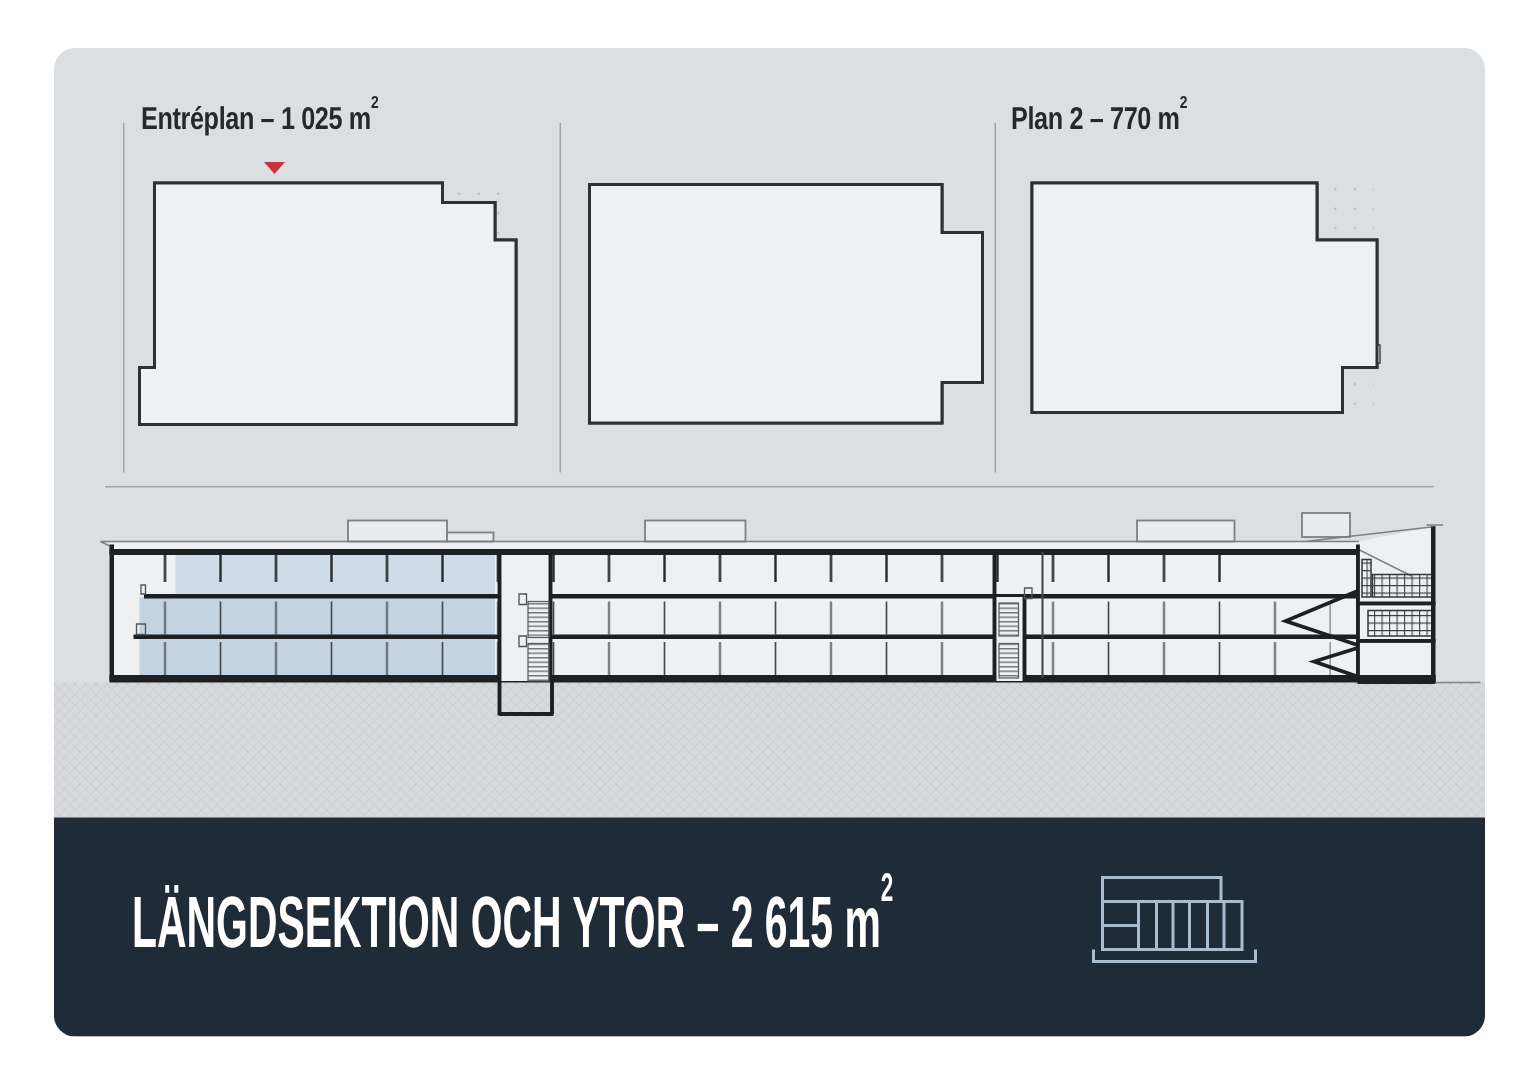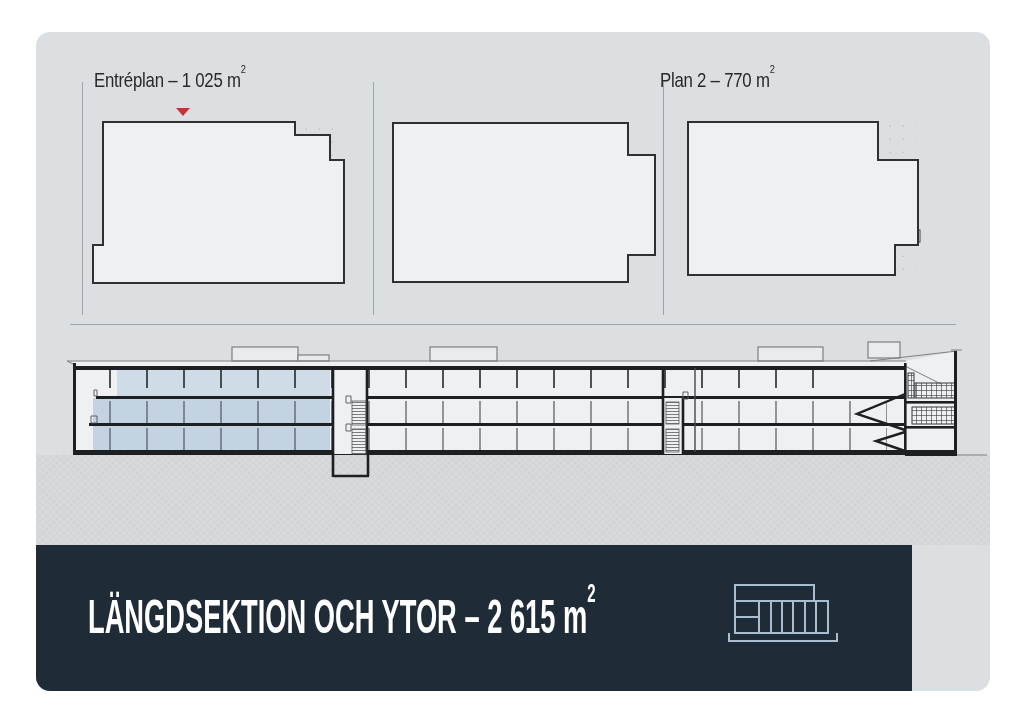--- a/index.html
+++ b/index.html
@@ -9,26 +9,26 @@
     --icon-stroke:#aabdd0;
   }
   *{margin:0;padding:0;box-sizing:border-box}
   html,body{width:1024px;height:724px;background:var(--page-bg);
     font-family:"Liberation Sans",sans-serif;overflow:hidden}
   .page{position:relative;width:1024px;height:724px}
   .card{position:absolute;left:36px;top:32px;width:954px;height:659px;
     background:var(--card-bg);border-radius:14px;overflow:hidden}
   .v-div{position:absolute;top:50px;width:1px;height:233px;background:var(--divider)}
   .h-div{position:absolute;left:34px;top:292px;width:886px;height:1px;background:var(--divider)}
-  .plan-title{position:absolute;color:var(--title-text);font-weight:400;font-size:21px;
+  .plan-title{position:absolute;color:var(--title-text);font-weight:700;font-size:21px;
     letter-spacing:-.3px;white-space:nowrap}
   .cond{display:inline-block;transform:scaleX(.8);transform-origin:0 50%;white-space:nowrap}
   sup{font-size:.55em;position:relative;top:-.5em}
   .plan-svg,.section-svg{position:absolute}
-  .footer{position:absolute;left:0;bottom:0;width:876px;height:146px;background:var(--footer-bg)}
+  .footer{position:absolute;left:0;bottom:0;width:954px;height:146px;background:var(--footer-bg)}
   .footer-title{position:absolute;left:52px;top:46px;color:var(--footer-text);
     font-weight:700;font-size:44px;white-space:nowrap}
   .footer-title .cond{transform:scale(.62,1.1)}
   .footer-icon{position:absolute;left:684px;top:36px}
   
   .outline{fill:#eef0f1;stroke:var(--drawing-dark);stroke-width:2;stroke-linejoin:miter}
   .room{fill:none;stroke:#51555a;stroke-width:.9}
   .dark{fill:var(--drawing-dark)}
   .comb{fill:#f3f4f5;stroke:#3f4347;stroke-width:1}
   .blue{fill:var(--plan-area-blue);stroke:#8795a3;stroke-width:.8}
@@ -77,21 +77,21 @@
 <div class="page">
   <div class="card">
 
     <div class="v-div" style="left:46px"></div>
     <div class="v-div" style="left:337px"></div>
     <div class="v-div" style="left:627px"></div>
 
     <h2 class="plan-title" style="left:58px;top:36px">
       <span class="cond"><span>Entréplan – 1 025 m</span><sup>2</sup></span>
     </h2>
-    <h2 class="plan-title" style="left:624px;top:36px">
+    <h2 class="plan-title" style="left:638px;top:36px">
       <span class="cond"><span>Plan 2 – 770 m</span><sup>2</sup></span>
     </h2>
 
     <svg class="plan-svg" style="left:48px;top:70px" width="280" height="190" viewBox="0 0 280 190">
       <path class="outline" d="M19,20 H211 V33 H246 V58 H260 V181 H9 V143 H19 Z"></path>
       <rect x="20" y="22" width="238" height="157" fill="url(#dots)" opacity=".5"></rect>
       <g>
         <rect class="room" x="24" y="28" width="30" height="25"></rect>
         <rect class="room" x="24" y="75" width="36" height="50"></rect>
         <rect class="room" x="60" y="75" width="35" height="50"></rect>

